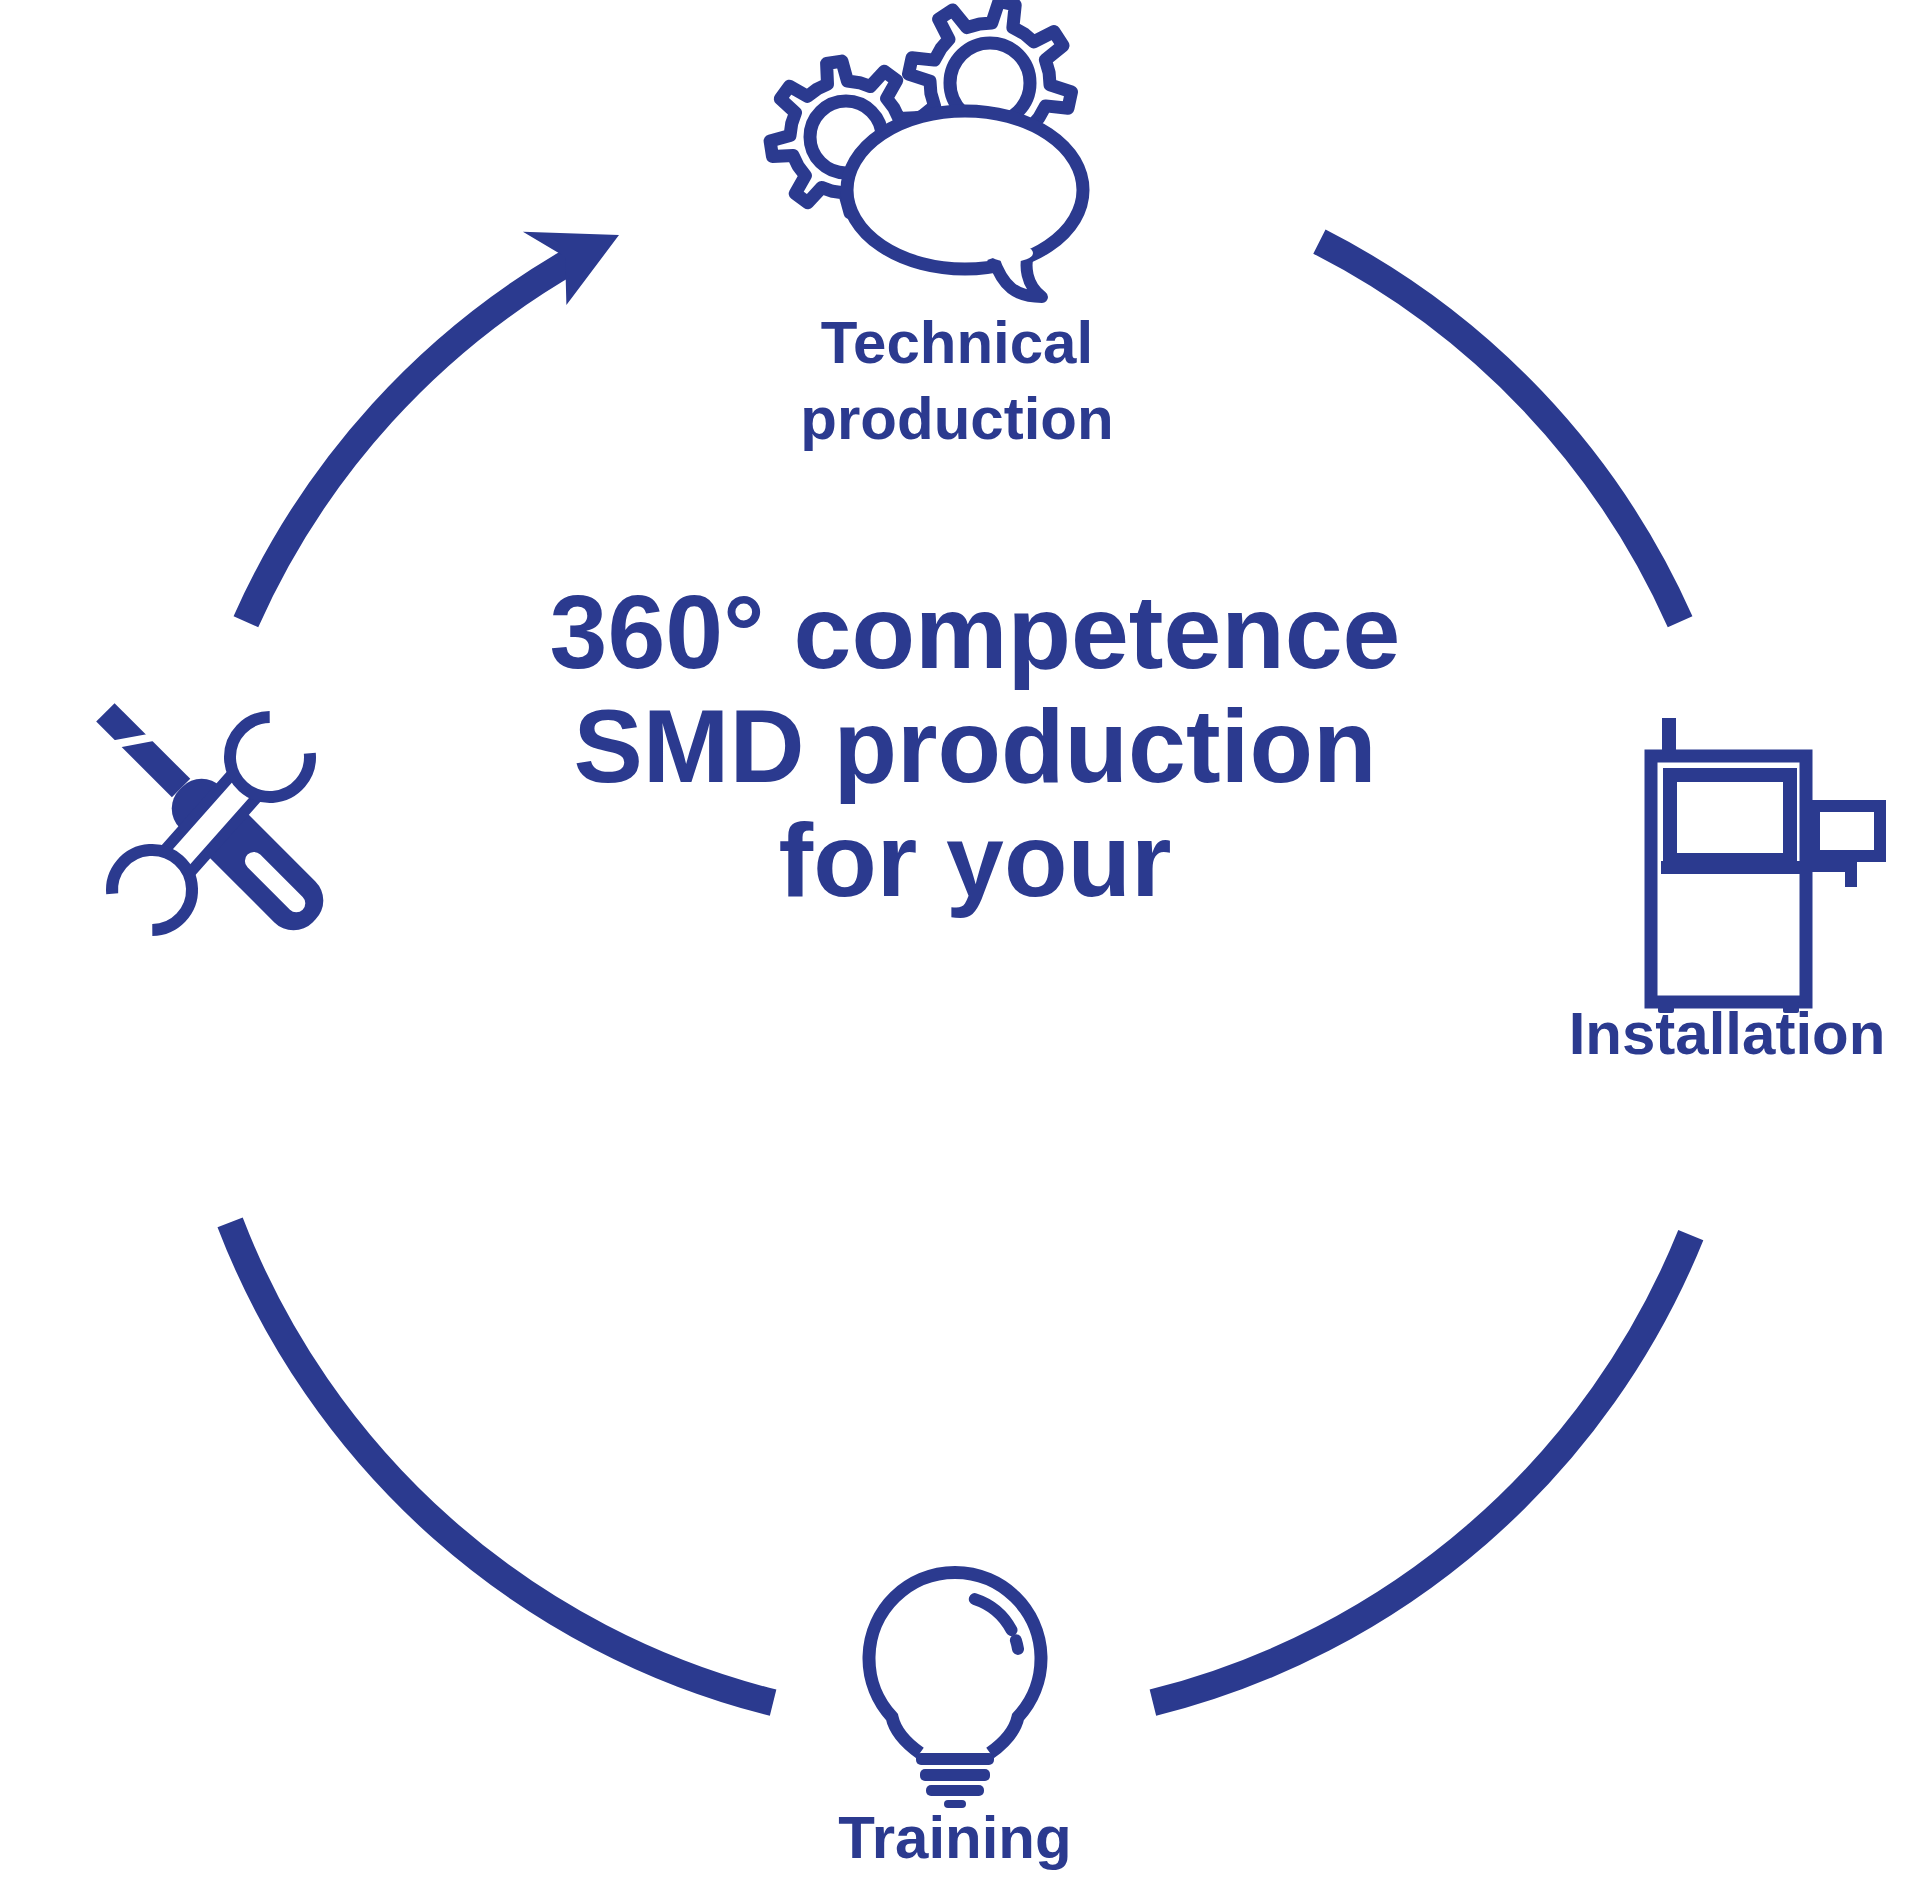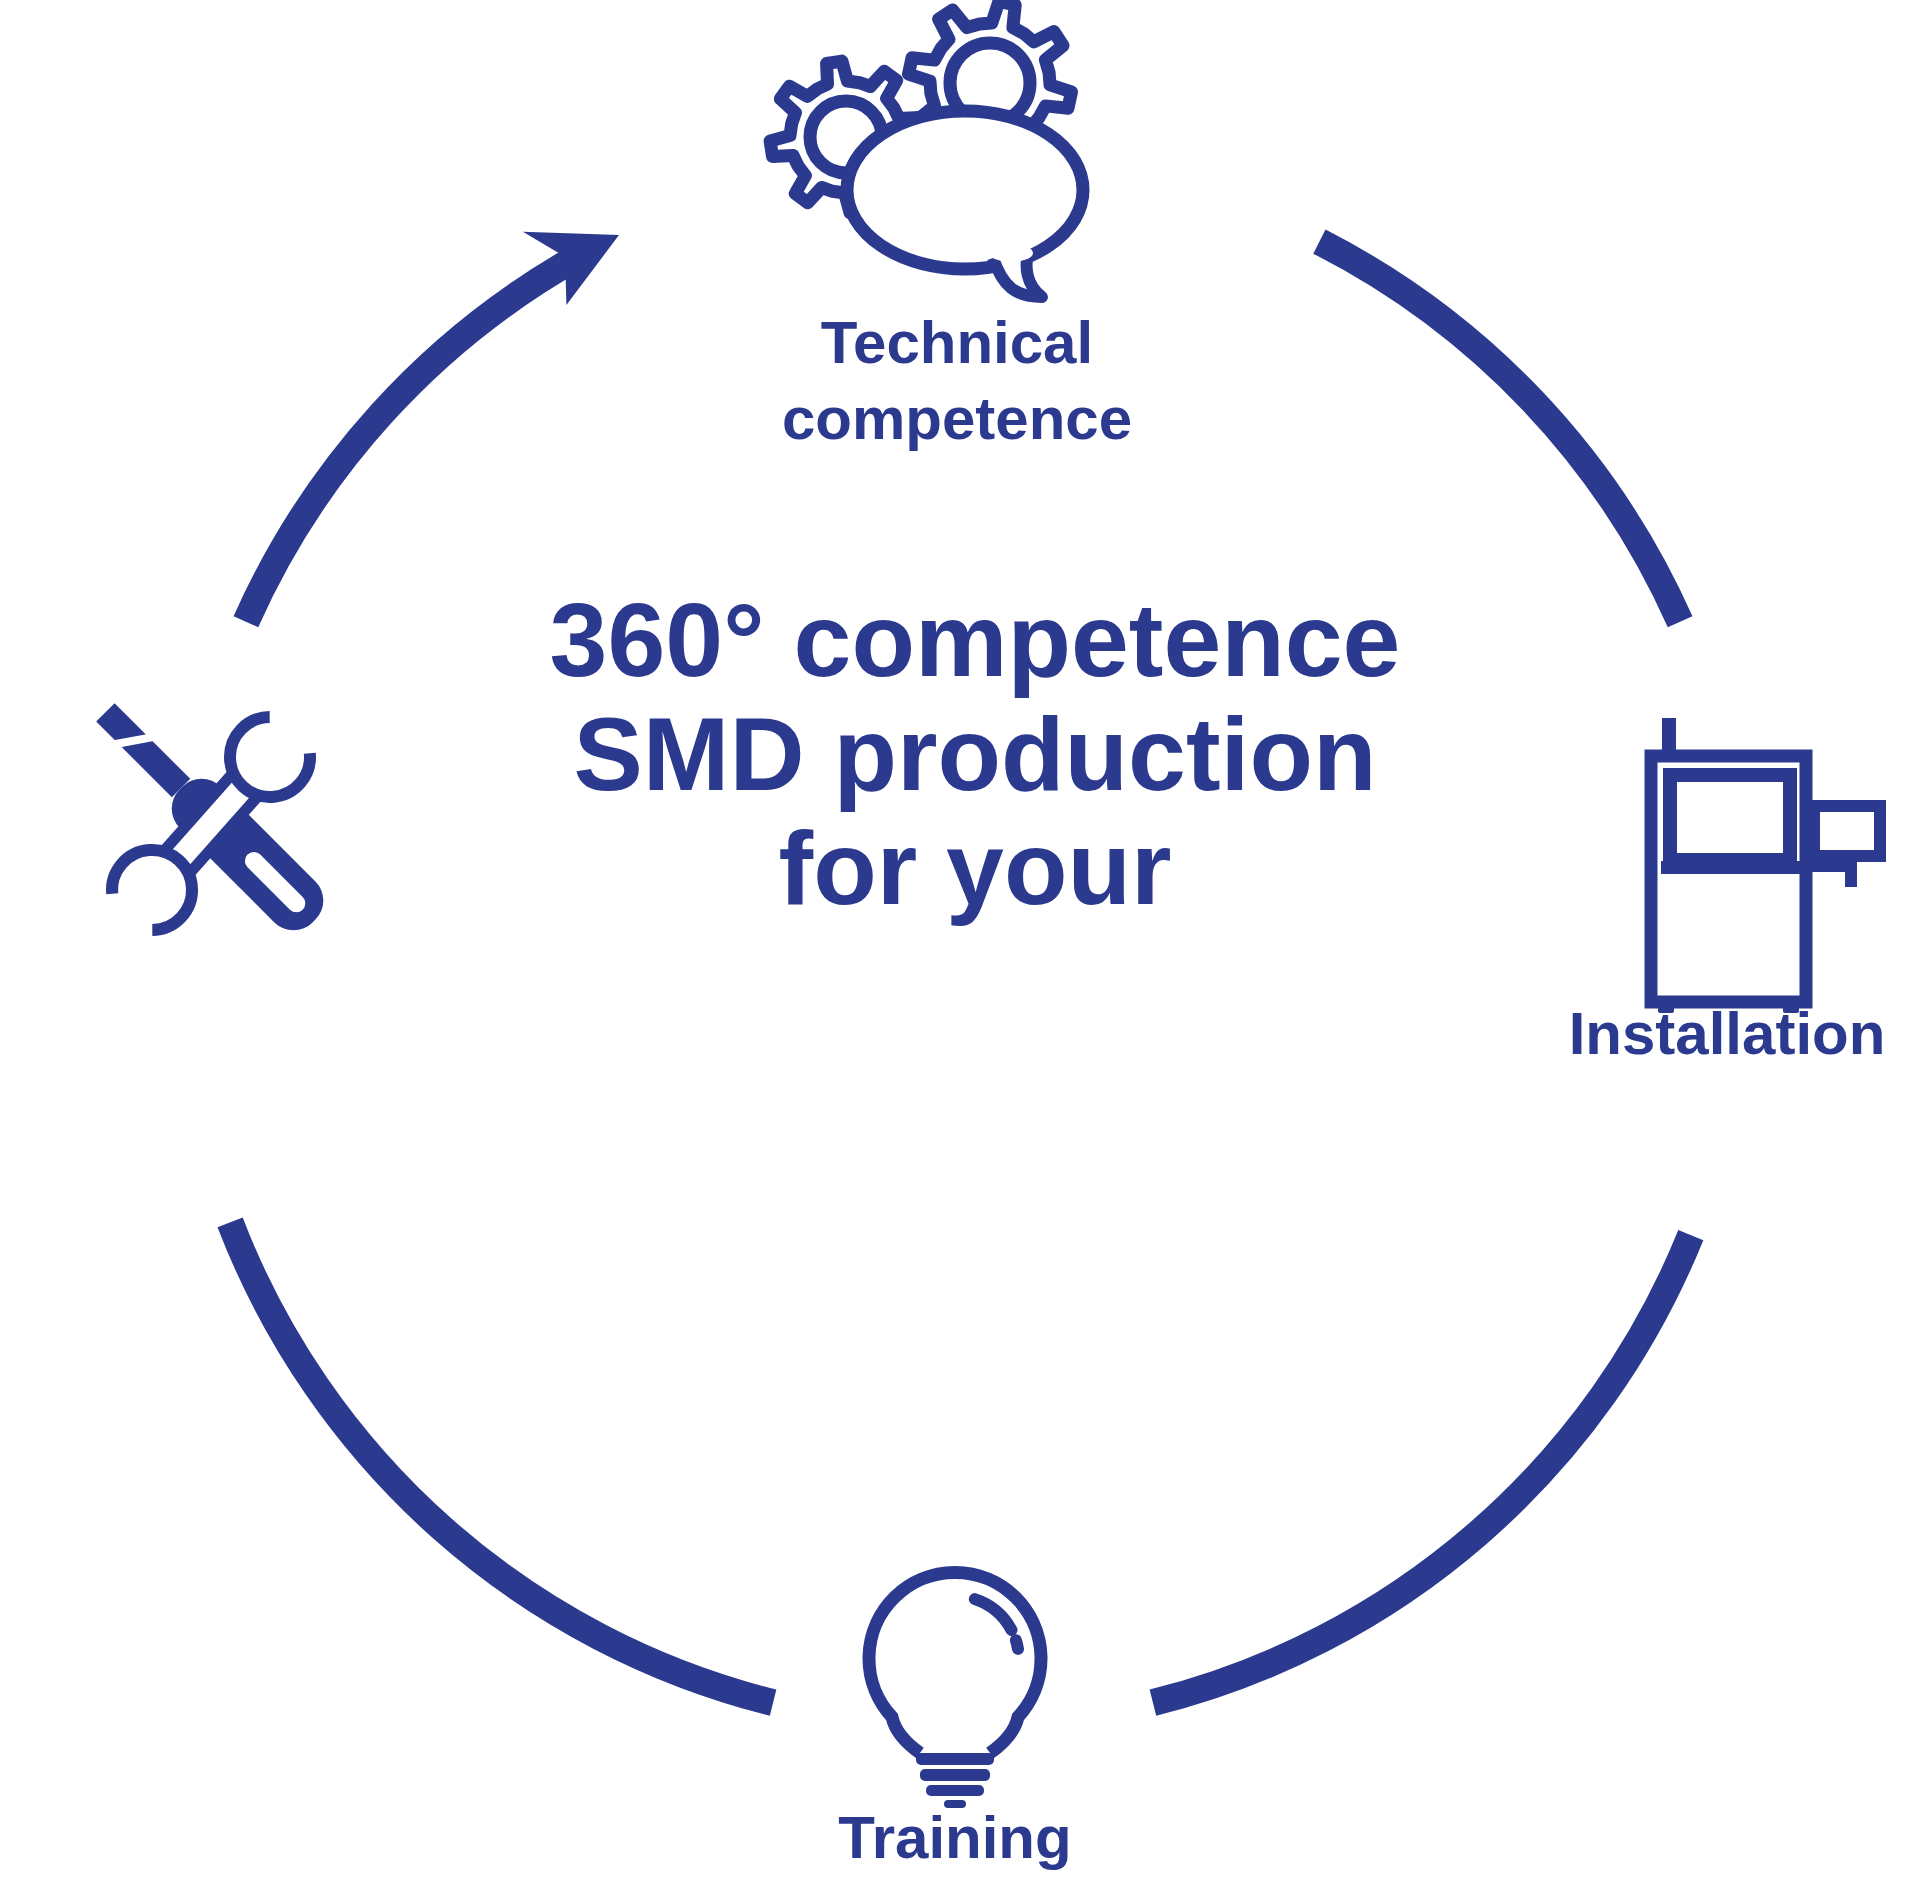--- a/index.html
+++ b/index.html
@@ -9,21 +9,21 @@
     --accent:#2B3A8F;
     color:var(--accent);
   }
   .stage svg{position:absolute;left:0;top:0;}
   .lbl{
     position:absolute;transform:translateX(-50%);
     font-weight:700;text-align:center;white-space:nowrap;
     color:var(--accent);
   }
   .lbl-node{font-size:60px;line-height:76px;}
-  .lbl-center{font-size:104px;line-height:114px;margin-top:8px;}
+  .lbl-center{font-size:104px;line-height:114px;}
 </style>
 </head>
 <body>
 
 <div class="stage" style="--accent: #2B3A8F;">
 
   <svg id="diagram-svg" width="1920" height="1890" viewBox="0 0 1920 1890">
       <g>
         <path d="M1319.4,241.6 A785 785 0 0 1 1680.1,621.7" fill="none" stroke="#2B3A8F" stroke-width="27"></path>
         <path d="M1690.8,1235.1 A785 785 0 0 1 1152.9,1702.7" fill="none" stroke="#2B3A8F" stroke-width="27"></path>
@@ -69,21 +69,21 @@
         <polygon points="257.5,796.7 232.1,774.1 164.5,850.3 189.9,872.9" fill="#ffffff" stroke="#2B3A8F" stroke-width="11"></polygon>
         <circle cx="270" cy="757" r="40" fill="#ffffff"></circle>
         <circle cx="152" cy="890" r="40" fill="#ffffff"></circle>
         <path d="M309.8,753.2 A40 40 0 1 1 269.7,717.0" fill="none" stroke="#2B3A8F" stroke-width="12"></path>
         <path d="M112.2,893.8 A40 40 0 1 1 152.3,930.0" fill="none" stroke="#2B3A8F" stroke-width="12"></path>
       </g>
     </svg>
 
   <div class="lbl lbl-node" style="left:957px;top:305px;">
     <div>Technical</div>
-    <div>competence</div>
+    <div>production</div>
   </div>
 
   <div class="lbl lbl-node" style="left:1727px;top:996px;">
     <div>Installation</div>
   </div>
 
   <div class="lbl lbl-node" style="left:955px;top:1800px;text-align:center;">
     <div>Training</div>
   </div>
 

